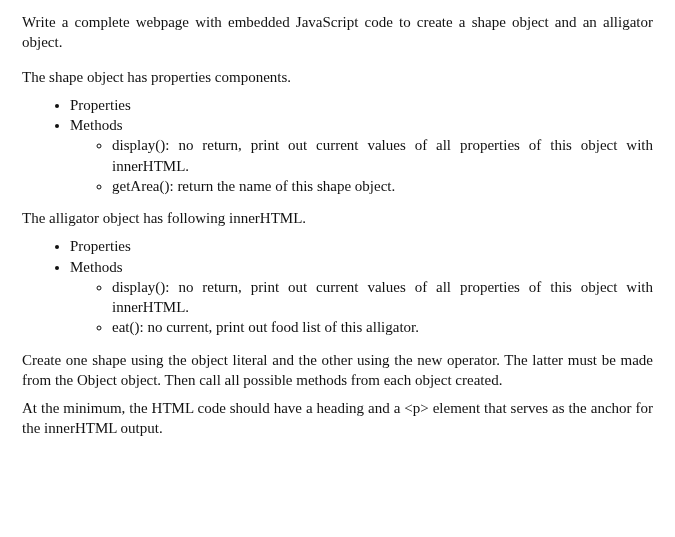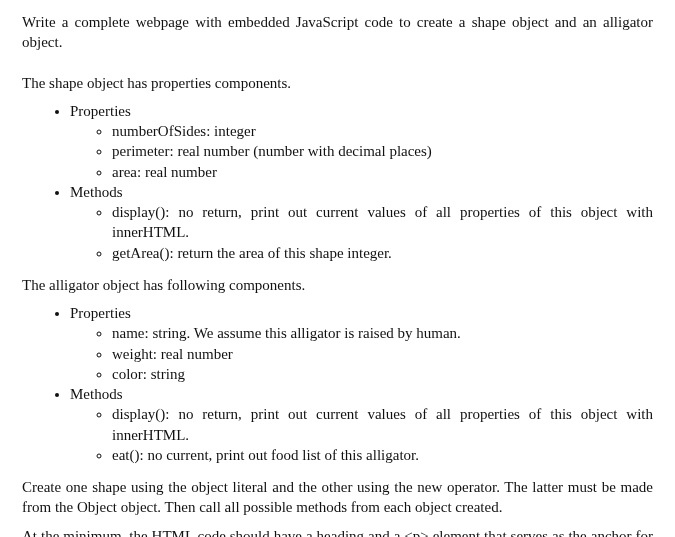--- a/index.html
+++ b/index.html
@@ -15,21 +15,21 @@
     font-size: 15px;
     color: #111;
     background: #fff;
     line-height: 1.35;
   }
   p.para {
     margin: 0 0 8px 0;
     text-align: justify;
   }
   p.para.intro {
-    margin-bottom: 20px;
+    margin-bottom: 14px;
   }
   ul.lvl1 {
     margin: 0 0 12px 0;
     padding-left: 48px;
     list-style-type: disc;
   }
   ul.lvl1 > li {
     margin: 0;
     padding: 0;
     text-align: justify;
@@ -48,44 +48,34 @@
 </style>
 </head>
 <body>
 
 <p class="para intro">Write a complete webpage with embedded JavaScript code to create a shape object and an alligator object.</p>
 
 <p class="para tight">The shape object has properties components.</p>
 <ul class="lvl1">
   <li>
     <span>Properties</span>
-    <ul class="lvl2">
-      <li>numberOfSides: integer</li>
-      <li>perimeter: real number (number with decimal places)</li>
-      <li>area: real number</li>
-    </ul>
   </li>
   <li>
     <span>Methods</span>
     <ul class="lvl2">
       <li>display(): no return, print out current values of all properties of this object with innerHTML.</li>
-      <li>getArea(): return the area of this shape integer.</li>
+      <li>getArea(): return the name of this shape object.</li>
     </ul>
   </li>
 </ul>
 
-<p class="para tight">The alligator object has following components.</p>
+<p class="para tight">The alligator object has following innerHTML.</p>
 <ul class="lvl1">
   <li>
     <span>Properties</span>
-    <ul class="lvl2">
-      <li>name: string. We assume this alligator is raised by human.</li>
-      <li>weight: real number</li>
-      <li>color: string</li>
-    </ul>
   </li>
   <li>
     <span>Methods</span>
     <ul class="lvl2">
       <li>display(): no return, print out current values of all properties of this object with innerHTML.</li>
       <li>eat(): no current, print out food list of this alligator.</li>
     </ul>
   </li>
 </ul>
 

